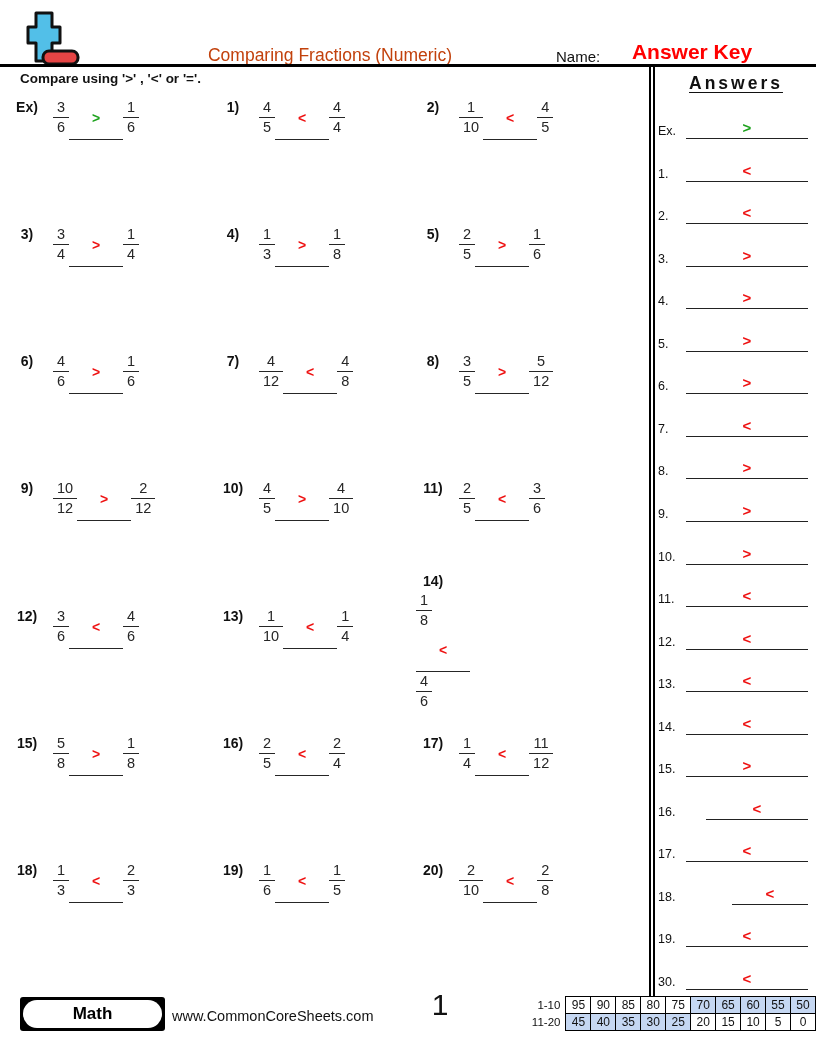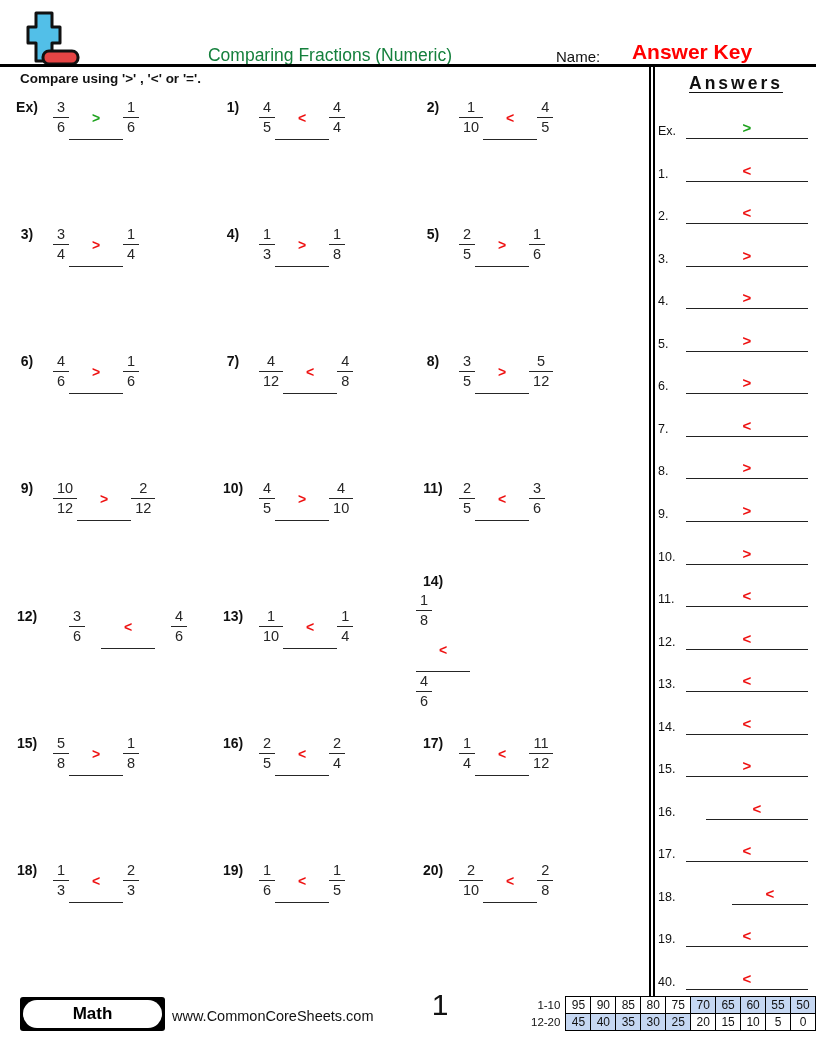--- a/index.html
+++ b/index.html
@@ -4,21 +4,21 @@
 <style>
   * { margin:0; padding:0; box-sizing:border-box; }
   html,body { background:#fff; }
   .page {
     position:relative; width:816px; height:1056px; background:#fff;
     font-family:"Liberation Sans", sans-serif; color:#111; overflow:hidden;
   }
   
   .logo { position:absolute; left:16px; top:11px; }
   .title { position:absolute; left:140px; top:45px; width:380px; text-align:center;
-           font-size:17.5px; color:#15803d; }
+           font-size:17.5px; color:#c2410c; }
   .name-label { position:absolute; left:556px; top:48px; font-size:15px; }
   .name-value { position:absolute; left:602px; top:40px; width:180px; text-align:center;
                 font-size:21px; font-weight:bold; color:var(--key-red); }
   .header-rule { position:absolute; left:0; top:64px; width:816px; height:3px; background:#000; }
   .instruction { position:absolute; left:20px; top:71px; font-size:13.5px; font-weight:bold; }
 
   
   .problem { position:absolute; display:flex; align-items:flex-start; }
   .plabel { width:34px; text-align:center; font-weight:bold; font-size:14px;
             margin-right:9px; line-height:19px; }
@@ -239,21 +239,21 @@
           <div class="den">5</div>
         </div>
         <div class="blank">
           <div class="sym red">&lt;</div>
         </div>
         <div class="frac">
           <div class="num">3</div>
           <div class="den">6</div>
         </div>
       </div>
-      <div class="problem" style="left: 10px; top: 607px; gap: 16px;">
+      <div class="problem" style="left: 10px; top: 607px;">
         <div class="plabel">12)</div>
         <div class="frac">
           <div class="num">3</div>
           <div class="den">6</div>
         </div>
         <div class="blank">
           <div class="sym red">&lt;</div>
         </div>
         <div class="frac">
           <div class="num">4</div>
@@ -492,21 +492,21 @@
             <div class="asym red">&lt;</div>
           </div>
         </div>
         <div class="arow" style="top: 849.45px;">
           <div class="albl">19.</div>
           <div class="aline">
             <div class="asym red">&lt;</div>
           </div>
         </div>
         <div class="arow" style="top: 892px;">
-          <div class="albl">40.</div>
+          <div class="albl">30.</div>
           <div class="aline">
             <div class="asym red">&lt;</div>
           </div>
         </div>
       </div>
   </div>
 
   <div class="footer-bar">
     <div class="footer-pill">Math</div>
   </div>
@@ -521,21 +521,21 @@
           <td class="sval">85</td>
           <td class="sval">80</td>
           <td class="sval">75</td>
           <td class="sval shaded">70</td>
           <td class="sval shaded">65</td>
           <td class="sval shaded">60</td>
           <td class="sval shaded">55</td>
           <td class="sval shaded">50</td>
         </tr>
         <tr>
-          <td class="slbl">12-20</td>
+          <td class="slbl">11-20</td>
           <td class="sval shaded">45</td>
           <td class="sval shaded">40</td>
           <td class="sval shaded">35</td>
           <td class="sval shaded">30</td>
           <td class="sval shaded">25</td>
           <td class="sval">20</td>
           <td class="sval">15</td>
           <td class="sval">10</td>
           <td class="sval">5</td>
           <td class="sval">0</td>

